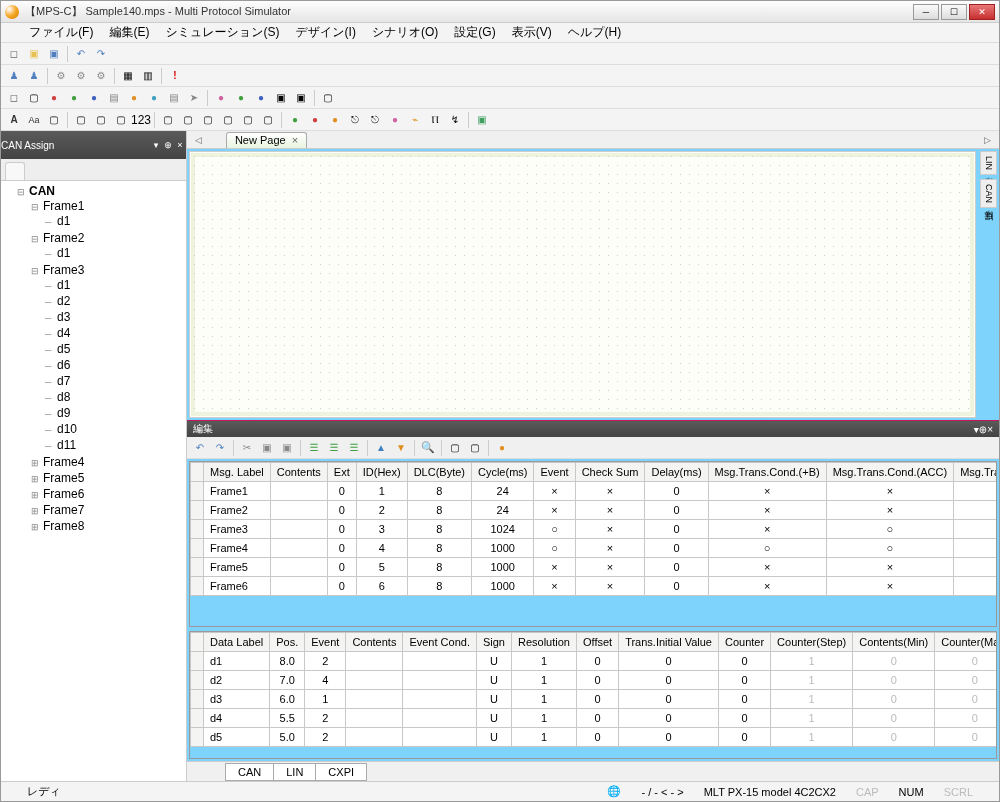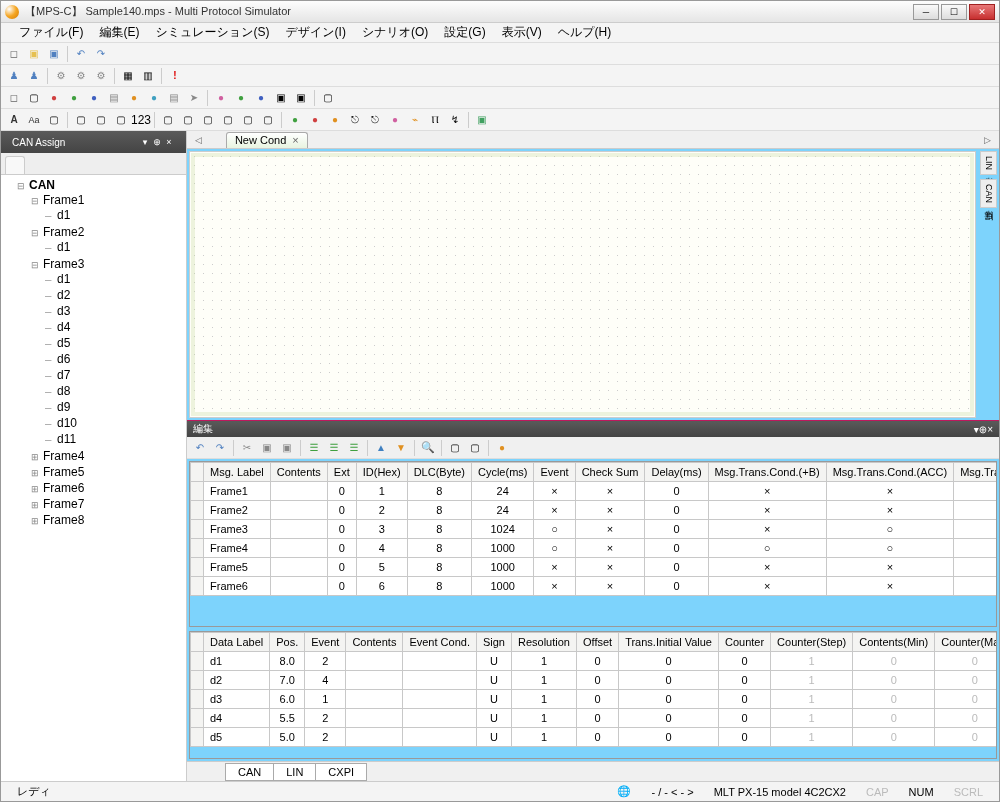--- a/index.html
+++ b/index.html
@@ -4,21 +4,21 @@
 <style>
 * { box-sizing: border-box; margin: 0; padding: 0; }
 body { font-family: "MS UI Gothic", "Meiryo", sans-serif; font-size: 11px; background: #f0f0f0; overflow: hidden; }
 .window { width: 1000px; height: 802px; background: #7dd3fc; border: 1px solid #999; position: relative; display: flex; flex-direction: column; }
 .titlebar { height: 22px; background: linear-gradient(#fdfdfd, #e5e5e5); display: flex; align-items: center; padding: 0 4px; border-bottom: 1px solid #ccc; }
 .title-icon { width: 14px; height: 14px; border-radius: 50%; background: radial-gradient(circle at 30% 30%, #fff, #f5a623, #d47a00); margin-right: 6px; }
 .titlebar .title { flex: 1; color: #333; }
 .win-btns { display: flex; gap: 2px; }
 .wbtn { width: 26px; height: 16px; border: 1px solid #999; background: linear-gradient(#fafafa, #ddd); display: flex; align-items: center; justify-content: center; font-size: 9px; cursor: pointer; }
 .wbtn.close { background: linear-gradient(#e87878, #c72f2f); color: #fff; border-color: #a02020; }
-.menubar { height: 20px; background: #f4f4f4; display: flex; align-items: center; padding: 0 10px; border-bottom: 1px solid #ddd; font-size: 12px; }
+.menubar { height: 20px; background: #f4f4f4; display: flex; align-items: center; padding: 0 20px; border-bottom: 1px solid #ddd; font-size: 12px; }
 .menubar span { padding: 2px 8px; cursor: pointer; }
 .toolbar-row { height: 22px; background: #f4f4f4; border-bottom: 1px solid #ddd; display: flex; align-items: center; padding: 0 4px; gap: 2px; }
 .tbtn { width: 18px; height: 18px; border: 1px solid transparent; display: flex; align-items: center; justify-content: center; font-size: 10px; cursor: pointer; }
 .tsep { width: 1px; height: 16px; background: #ccc; margin: 0 2px; }
 .ic-new::before { content:"◻"; color:#666; }
 .ic-open::before { content:"▣"; color:#e6c050; }
 .ic-save::before { content:"▣"; color:#5080c0; }
 .ic-undo::before { content:"↶"; color:#5080c0; }
 .ic-redo::before { content:"↷"; color:#5080c0; }
 .ic-excl::before { content:"!"; color:#d00; font-weight:bold; }
@@ -40,21 +40,21 @@
 .ic-down::before { content:"▼"; color:#e09020; }
 .ic-list::before { content:"☰"; color:#40a040; }
 .ic-pulse::before { content:"⌁"; color:#e09020; }
 .ic-img::before { content:"▣"; color:#40a060; }
 .ic-copy::before { content:"▣"; color:#888; }
 .ic-paste::before { content:"▣"; color:#888; }
 .ic-cut::before { content:"✂"; color:#888; }
 
 .body-area { flex: 1; display: flex; overflow: hidden; }
 .left-panel { width: 186px; background: #fff; border-right: 1px solid #ccc; display: flex; flex-direction: column; }
-.panel-hdr { height: 22px; background: linear-gradient(#5a5a5a,#444); color: #fff; font-size: 10px; padding: 1px 11px; display: flex; align-items: center; }
+.panel-hdr { height: 28px; background: linear-gradient(#5a5a5a,#444); color: #fff; font-size: 10px; padding: 1px 0; display: flex; align-items: center; }
 .panel-hdr .spacer { flex:1; }
 .panel-hdr .pbtn { width: 12px; height: 12px; display: inline-flex; align-items:center; justify-content:center; cursor:pointer; font-size:9px; }
 .panel-tabbar { height: 22px; background: #eee; border-bottom: 1px solid #ccc; display:flex; align-items:end; padding:0 4px; }
 .mini-tab { width: 20px; height: 18px; background:#f8f8f8; border:1px solid #ccc; border-bottom:none; border-radius:3px 3px 0 0; }
 .tree { flex:1; overflow:auto; padding: 2px; font-size: 12px; }
 .tree ul { list-style:none; padding-left: 14px; }
 .tree li { padding: 1px 0; white-space: nowrap; position: relative; }
 .tree li::before { content:"⊟"; color:#888; font-size:9px; margin-right:2px; display:inline-block; width:10px; }
 .tree li.leaf::before { content:"─"; }
 .tree li.collapsed::before { content:"⊞"; }
@@ -93,21 +93,21 @@
 .bottom-tabs { height:20px; background:#f0f0f0; display:flex; align-items:center; padding:0 4px; border-top:1px solid #ccc; }
 .btab { padding:2px 12px; border:1px solid #aaa; background:#fff; font-size:11px; cursor:pointer; margin-right:-1px; }
 .btab:first-child { background:#fff; border-top:2px solid #e09020; }
 
 .footer-tabs { height:20px; background:#f0f0f0; display:flex; align-items:center; padding:2px 6px; gap:8px; border-top:1px solid #ccc; font-size:11px; }
 .ftab { display:flex; align-items:center; gap:4px; padding:1px 8px; border:1px solid #ccc; background:#fafafa; cursor:pointer; }
 .ficon { width:12px; height:12px; border-radius:50%; }
 .ficon.grey { background:#aaa; }
 .ficon.red { background:#d04040; }
 
-.statusbar { height:20px; background:#f4f4f4; border-top:1px solid #ccc; display:flex; align-items:center; padding:0 6px; font-size:11px; }
+.statusbar { height:20px; background:#f4f4f4; border-top:1px solid #ccc; display:flex; align-items:center; padding:0 16px; font-size:11px; }
 .statusbar .sseg { padding:0 10px; }
 .statusbar .spacer { flex:1; }
 </style>
 </head>
 <body>
 
 <div class="window">
   <div class="titlebar">
     <div class="title-icon"></div>
     <div class="title">【MPS-C】 Sample140.mps - Multi Protocol Simulator</div>
@@ -246,21 +246,21 @@
               </ul>
         </li>
           </ul>
       </div>
     </div>
 
     <div class="right-panel">
       <div class="canvas-tabs">
         <span class="nav">◁</span>
         <div class="canvas-tab">
-          <span>New Cond</span>
+          <span>New Page</span>
           <span class="x">×</span>
         </div>
         <span class="rspacer"></span>
         <span class="nav">▷</span>
       </div>
       <div style="flex:1; position:relative; display:flex;">
         <div class="canvas"></div>
         <div style="display:flex; flex-direction:column; gap:4px; padding:2px;">
           <div class="side-label" style="position:static;">LIN割当</div>
           <div class="side-label" style="position:static;">CAN割当</div>

